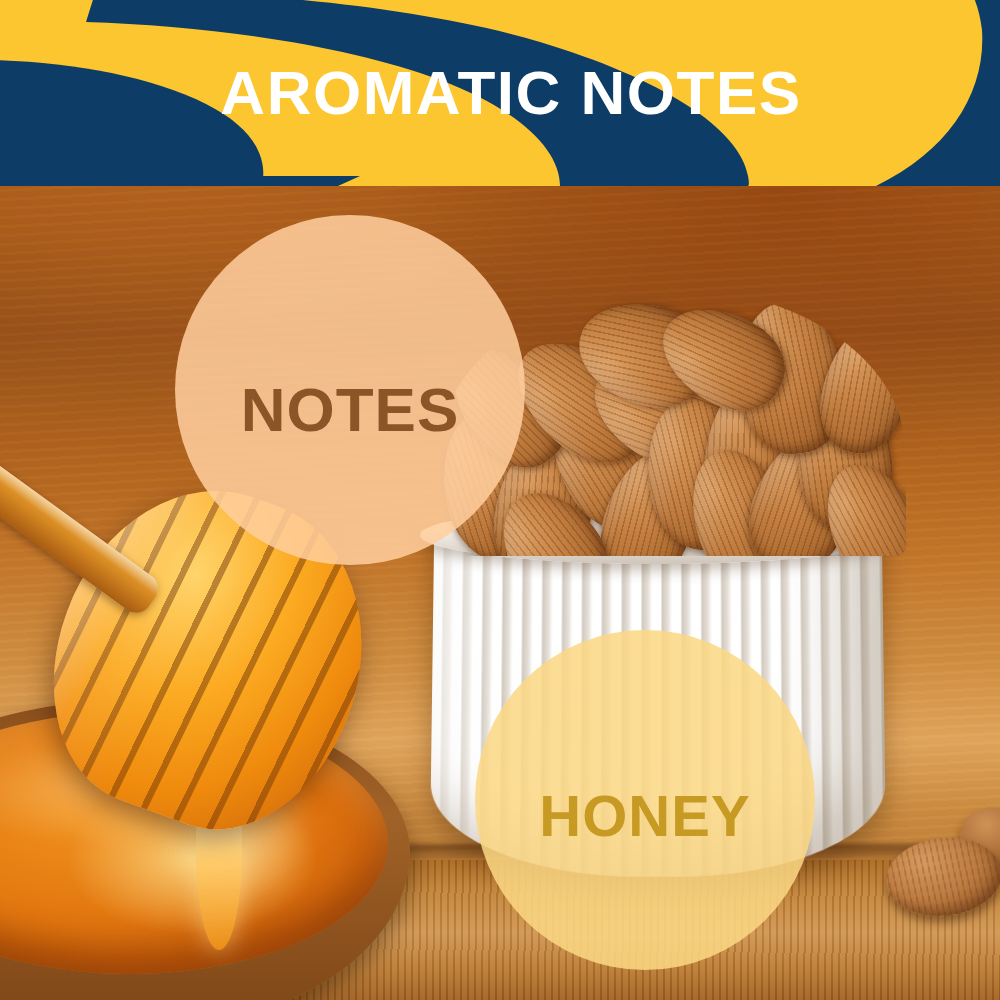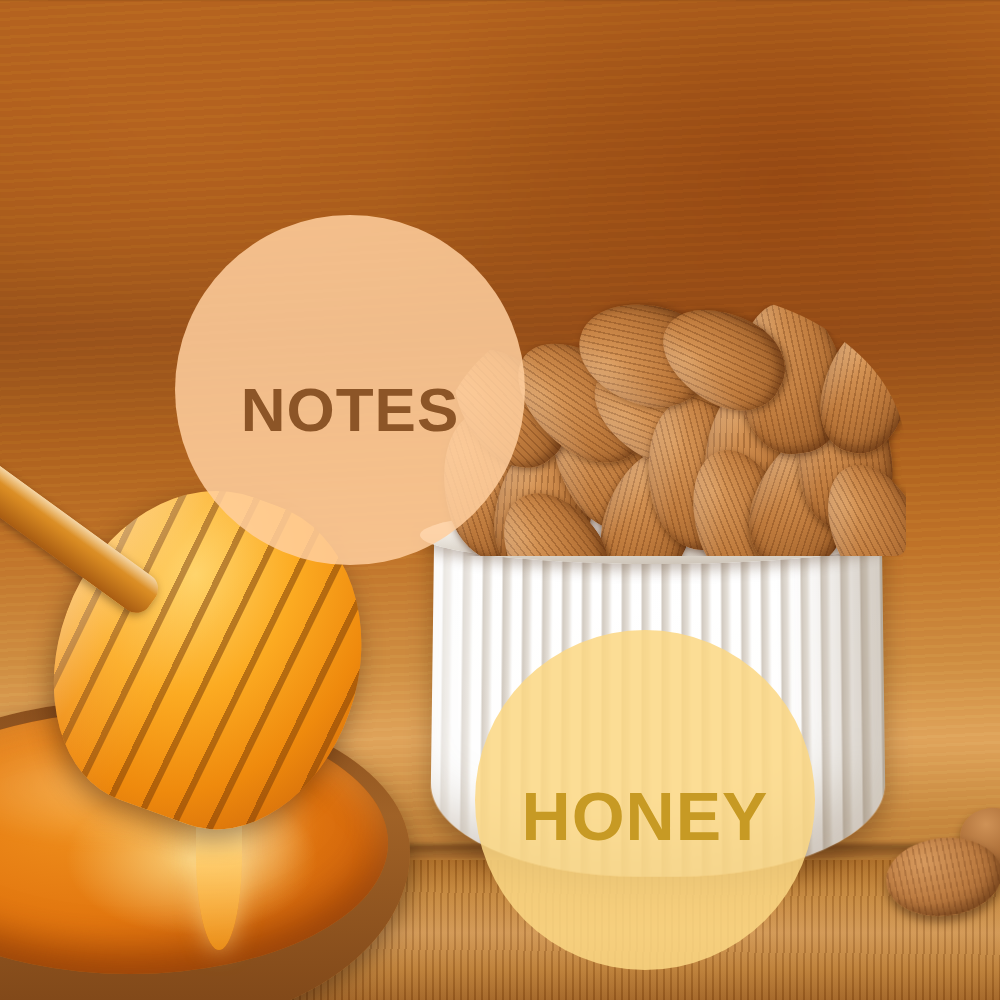--- a/index.html
+++ b/index.html
@@ -328,21 +328,21 @@
 
   #circle-honey {
     left: 475px;
     top: 630px;
     width: 340px;
     height: 340px;
     background: rgba(251, 215, 131, 0.86);
   }
   #circle-honey .flavour-label {
     color: #c79a24;
-    font-size: 68px;
+    font-size: 58px;
     letter-spacing: 1px;
     transform: translateY(16px);
   }
 </style>
 </head>
 <body>
 
 <div id="poster">
 
   <div class="photo">
@@ -389,14 +389,56 @@
   </div>
 
   <div class="flavour-circle" id="circle-almond">
     <span class="flavour-label">NOTES</span>
   </div>
 
   <div class="flavour-circle" id="circle-honey">
     <span class="flavour-label">HONEY</span>
   </div>
 
+  <div class="banner">
+    <svg width="1000" height="186" viewBox="0 0 1000 186">
+
+      <rect x="0" y="0" width="1000" height="186" fill="#0d3c66"></rect>
+
+      <path fill="#fcc630" d="M 0,-10
+               C 120,-6 240,10 330,40
+               C 470,86 600,150 760,172
+               C 840,182 920,186 1000,186
+               L 1000,186 L 0,186 Z"></path>
+
+      <path fill="#fcc630" d="M 250,-10
+               L 1000,-10
+               L 1000,186
+               L 120,186
+               C 120,186 170,110 250,60 Z"></path>
+
+      <path fill="#0d3c66" d="M 96,-10
+               C 240,-10 420,6 540,42
+               C 660,78 740,128 748,176
+               C 750,186 748,186 748,186
+               L 560,186
+               C 560,150 520,110 440,80
+               C 350,46 215,26 86,22 Z"></path>
+
+      <path fill="#0d3c66" d="M -10,60
+               C 70,62 150,76 206,104
+               C 254,128 268,158 262,186
+               L -10,186 Z"></path>
+
+      <path fill="#0d3c66" d="M 1010,-10
+               L 1010,186
+               L 876,186
+               C 950,150 986,92 982,30
+               C 980,14 976,0 970,-10 Z"></path>
+
+      <path fill="#0d3c66" d="M 0,176 L 360,176 L 338,186 L 0,186 Z"></path>
+      <path fill="#0d3c66" d="M 1000,166 L 1000,186 L 900,186 L 946,166 Z"></path>
+    </svg>
+
+    <div class="banner-title">AROMATIC NOTES</div>
+  </div>
 
 </div>
 
 </body></html>

